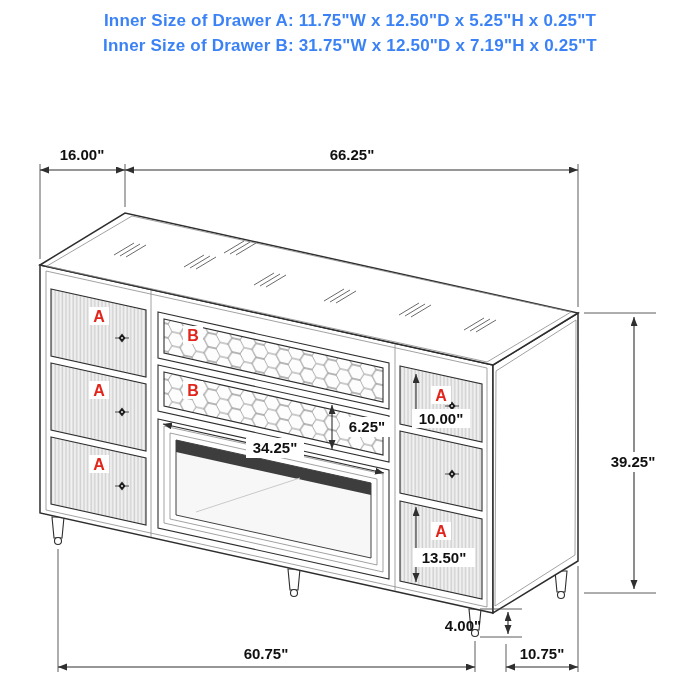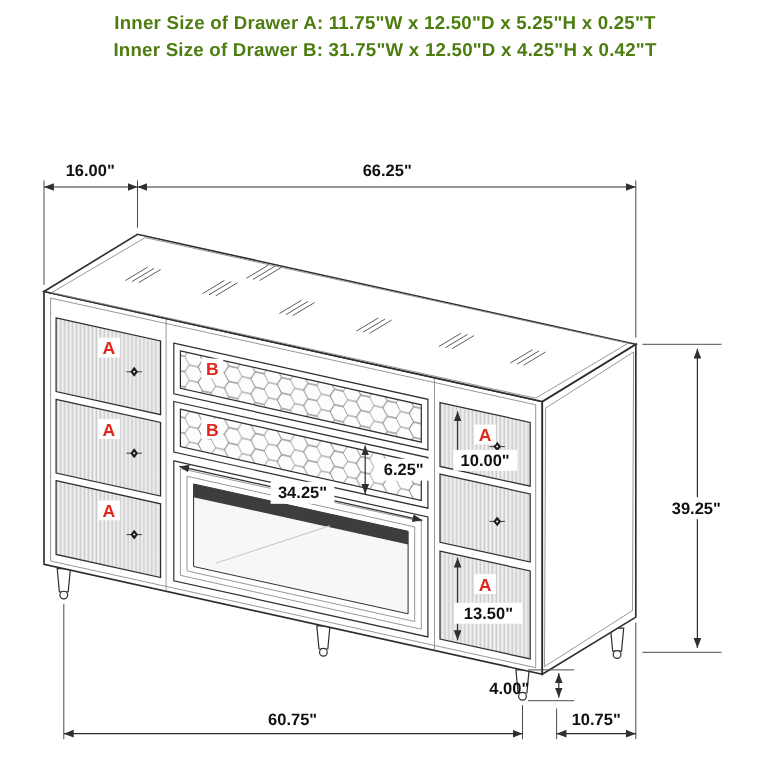--- a/index.html
+++ b/index.html
@@ -1,38 +1,38 @@
 <!DOCTYPE html>
 <html><head>
 <meta charset="utf-8">
 <style>
   html,body{margin:0;padding:0;background:#fff;}
   .stage{position:relative;width:700px;height:700px;background:#fff;overflow:hidden;
          font-family:"Liberation Sans",sans-serif;}
   .hdr{position:absolute;top:8px;left:0;width:700px;text-align:center;
-       font-weight:bold;font-size:17px;color:#4d7c0f;line-height:25px;letter-spacing:.2px;}
+       font-weight:bold;font-size:17px;color:#3b82f6;line-height:25px;letter-spacing:.2px;}
   svg{position:absolute;left:0;top:0;}
   .heavy{fill:#ffffff;stroke:#2e2e2e;stroke-width:1.5;}
   .thin{fill:none;stroke:#8a8a8a;stroke-width:0.8;}
   .drawer{stroke:#2e2e2e;stroke-width:1.1;}
   .panel{fill:#ffffff;stroke:#2e2e2e;stroke-width:1.1;}
   .dim{stroke:#2f2f2f;stroke-width:1.1;marker-start:url(#arr);marker-end:url(#arr);}
   .ext{stroke:#4a4a4a;stroke-width:0.9;}
   .hatch{stroke:#5a5a5a;stroke-width:0.9;}
   .dimtxt{font-family:"Liberation Sans",sans-serif;font-weight:bold;font-size:15px;fill:#101010;text-anchor:middle;}
   .redtxt{font-family:"Liberation Sans",sans-serif;font-weight:bold;font-size:16px;fill:#e1251b;text-anchor:middle;}
   .lblbg{fill:#ffffff;}
 </style>
 </head>
 <body>
 
 <div class="stage">
   <div class="hdr">
     <div>Inner Size of Drawer A: 11.75"W x 12.50"D x 5.25"H x 0.25"T</div>
-    <div>Inner Size of Drawer B: 31.75"W x 12.50"D x 4.25"H x 0.42"T</div>
+    <div>Inner Size of Drawer B: 31.75"W x 12.50"D x 7.19"H x 0.25"T</div>
   </div>
 
   <svg width="700" height="700" viewBox="0 0 700 700">
     <defs>
       <marker id="arr" orient="auto-start-reverse" markerUnits="userSpaceOnUse" markerWidth="10" markerHeight="8" refX="9" refY="3.5">
         <path d="M0,0 L9,3.5 L0,7 Z" fill="#2f2f2f"></path>
       </marker>
       <pattern id="flute" width="3.6" height="6" patternUnits="userSpaceOnUse">
         <rect width="3.6" height="6" fill="#fcfcfc"></rect>
         <line x1="1" y1="0" x2="1" y2="6" stroke="#9a9a9a" stroke-width="0.7"></line>

